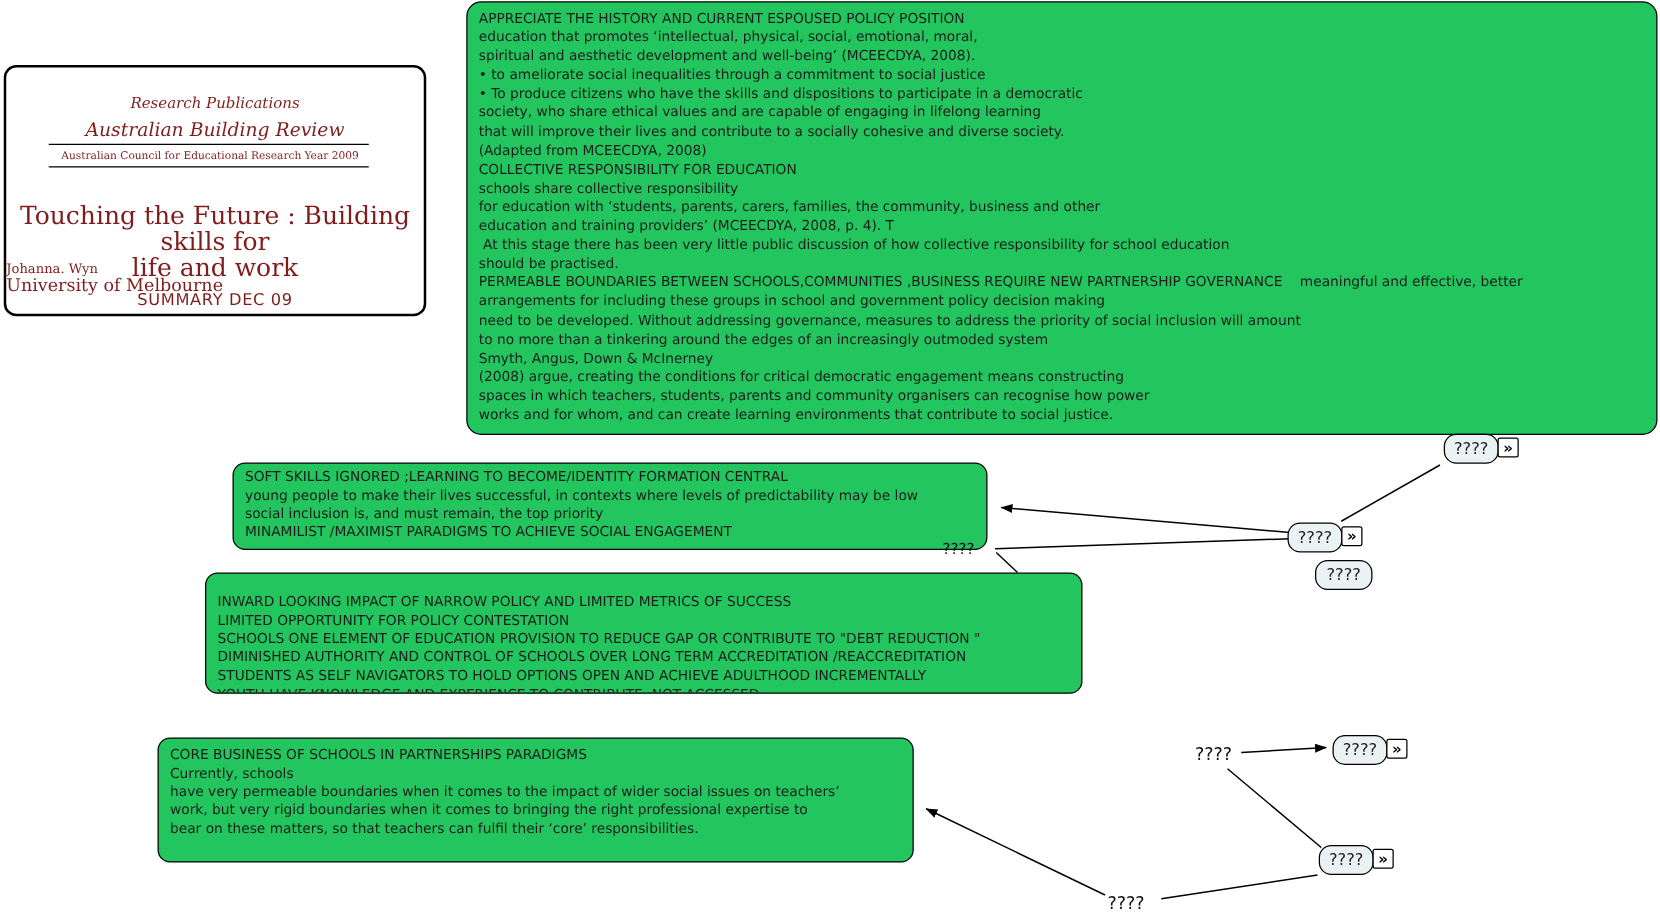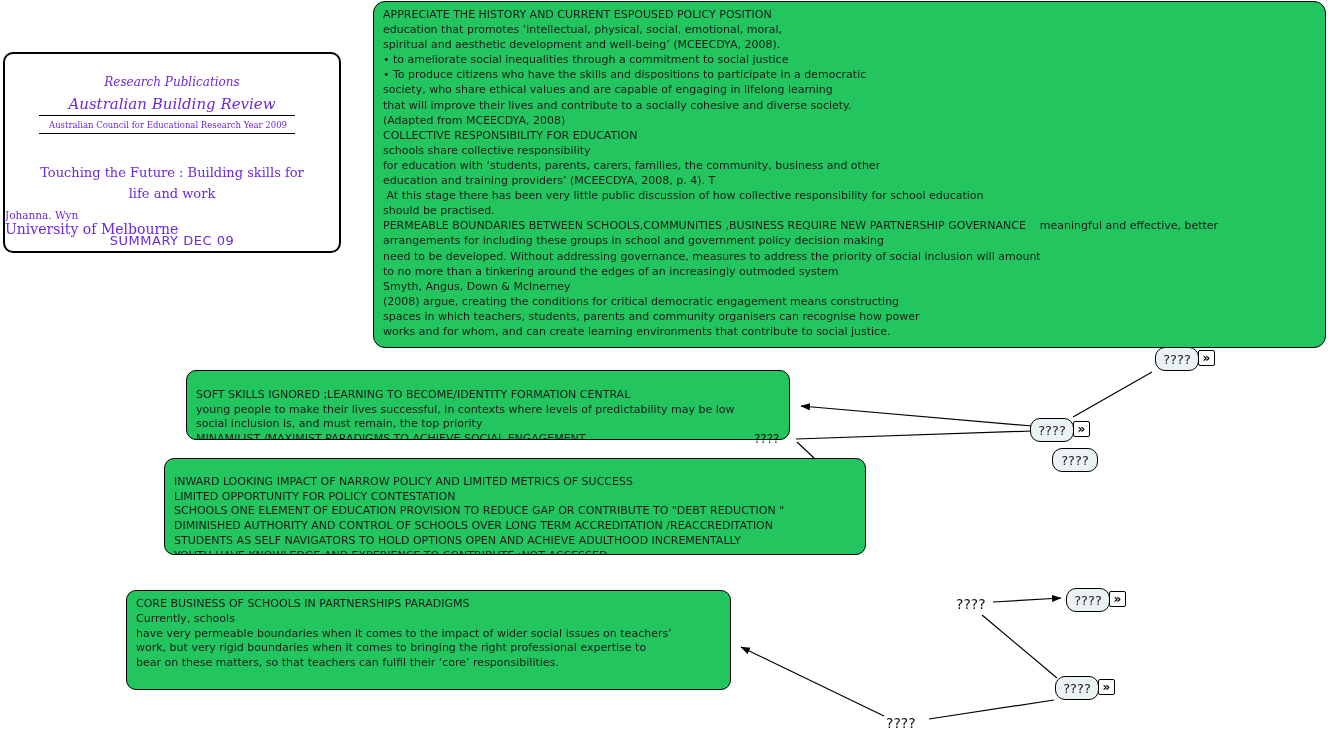--- a/index.html
+++ b/index.html
@@ -9,21 +9,21 @@
   }
   svg.connectors { position:absolute; left:0; top:0; width:1328px; height:738px; z-index:1; }
 
   
   .cmap-box {
     position:absolute; background:#22c55e; border:1.5px solid #000;
     color:#1c1c1c; z-index:2; box-sizing:border-box;
     white-space:pre; overflow:hidden; font-size:11px;
   }
   .policy  { left:373px; top:1px;   width:953px; height:347px; line-height:15.1px; padding:5px 9px; border-radius:12px; }
-  .soft    { left:186px; top:370px; width:604px; height:70px;  line-height:14.6px; padding:17px 9px; border-radius:10px; }
+  .soft    { left:186px; top:370px; width:604px; height:70px;  line-height:14.6px; padding:4px 9px; border-radius:10px; }
   .inward  { left:164px; top:458px; width:702px; height:97px;  line-height:14.7px; padding:16px 9px; border-radius:10px; }
   .core    { left:126px; top:590px; width:605px; height:100px; line-height:14.8px; padding:6px 9px; border-radius:10px; }
 
   
   .node {
     position:absolute; background:#ebf2f3; border:1.5px solid #000; border-radius:10px;
     width:44px; height:24px; display:flex; align-items:center; justify-content:center;
     font-size:13px; color:#222; z-index:2; box-sizing:border-box;
   }
   .res-icon {
@@ -34,28 +34,28 @@
   }
 
   
   .link-label { position:absolute; z-index:3; font-size:14px; color:#111; background:transparent; }
   .link-label.small { font-size:12px; }
 
   
   .cover {
     position:absolute; left:3px; top:52px; width:338px; height:201px;
     background:#fff; border:2px solid #000; border-radius:10px; z-index:2;
-    box-sizing:border-box; font-family:"DejaVu Serif", serif; color:#6d28d9;
+    box-sizing:border-box; font-family:"DejaVu Serif", serif; color:#7f1d1d;
   }
   .cover .series  { position:absolute; top:21px;  width:100%; text-align:center; font-style:italic; font-size:12px; }
   .cover .journal { position:absolute; top:41px;  width:100%; text-align:center; font-style:italic; font-size:15px; }
   .cover .rule1   { position:absolute; top:61px;  left:34px; right:44px; border-top:1.5px solid #000; }
   .cover .pubrow  { position:absolute; top:66px;  left:44px; right:52px; font-size:8.5px; display:flex; justify-content:space-between; }
   .cover .rule2   { position:absolute; top:79px;  left:34px; right:44px; border-top:1.5px solid #000; }
-  .cover .title   { position:absolute; top:108px; width:100%; text-align:center; font-size:13px; line-height:21px; white-space:pre-line; }
+  .cover .title   { position:absolute; top:108px; width:100%; text-align:center; font-size:20px; line-height:21px; white-space:pre-line; }
   .cover .author  { position:absolute; top:155px; width:100%; text-align:left; font-size:10.5px; }
   .cover .affil   { position:absolute; top:167px; width:100%; text-align:left; font-size:14px; }
   .cover .summary { position:absolute; top:179px; width:100%; text-align:center; font-family:"DejaVu Sans", sans-serif; font-size:13px; letter-spacing:0.5px; }
 </style>
 </head>
 <body>
 
 <div class="canvas">
 
   <svg class="connectors" viewBox="0 0 1328 738" xmlns="http://www.w3.org/2000/svg">

